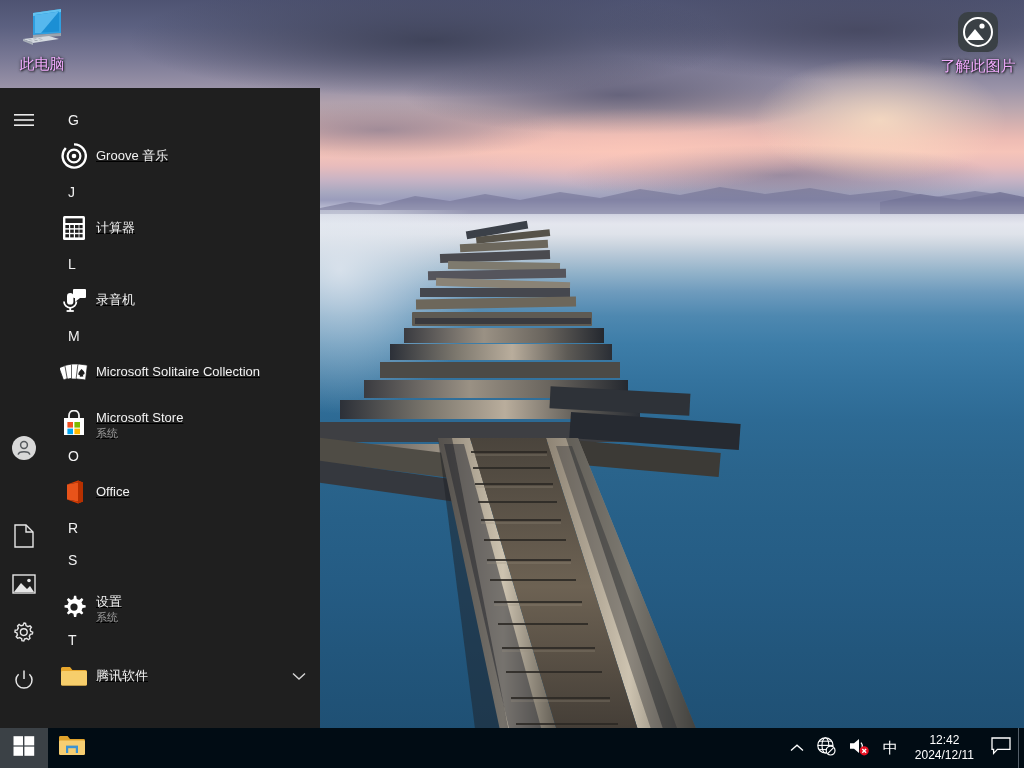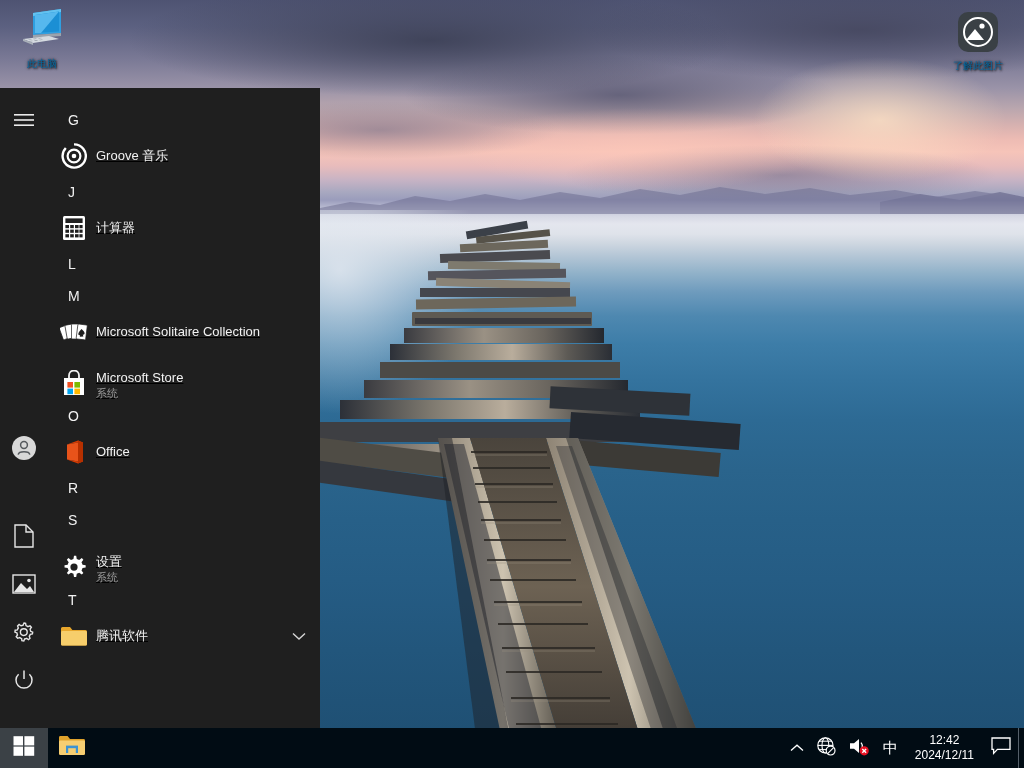--- a/index.html
+++ b/index.html
@@ -90,22 +90,22 @@
 
   
   .desk-icon {
     position: absolute;
     width: 84px;
     text-align: center;
     cursor: default;
   }
   .desk-icon .glyph { height: 52px; display: flex; align-items: center; justify-content: center; }
   .desk-icon .caption {
-    color: #0369a1;
-    font-size: 10px;
+    color: #f0abfc;
+    font-size: 15px;
     line-height: 15px;
     text-shadow: 1px 1px 2px rgba(0,0,0,0.85), 0 0 3px rgba(0,0,0,0.75);
     word-break: break-all;
   }
   #icon-this-pc { left: 0px; top: 4px; }
   #icon-spotlight { left: 936px; top: 6px; }
 
   
   #start-menu {
     position: absolute;
@@ -471,20 +471,35 @@
           </svg>
         </div>
         <div class="app-txt">
           <div class="app-name">计算器</div>
         </div>
       </div>
 
       <div class="letter-head">
           <span>L</span>
         </div>
+      <div class="app-row">
+        <div class="app-ico">
+          <svg width="26" height="26" viewBox="0 0 26 26">
+            <rect x="12" y="2" width="13" height="9" rx="1" fill="#fff"></rect>
+            <polygon points="14,11 19,11 14,15" fill="#fff"></polygon>
+            <rect x="6" y="6" width="6.4" height="11.6" rx="3.2" fill="#fff"></rect>
+            <path d="M3,14.6 A6.2,6.2 0 0 0 15.4,14.6" fill="none" stroke="#fff" stroke-width="1.8"></path>
+            <line x1="9.2" y1="20.6" x2="9.2" y2="24" stroke="#fff" stroke-width="1.8"></line>
+            <line x1="5.6" y1="24" x2="12.8" y2="24" stroke="#fff" stroke-width="1.8"></line>
+          </svg>
+        </div>
+        <div class="app-txt">
+          <div class="app-name">录音机</div>
+        </div>
+      </div>
 
       <div class="letter-head">
           <span>M</span>
         </div>
       <div class="app-row">
         <div class="app-ico">
           <svg width="28" height="24" viewBox="0 0 28 24">
             <g fill="#ffffff" stroke="#1f1f1f" stroke-width="0.7">
               <rect x="1" y="6" width="8" height="13" rx="1" transform="rotate(-20 5 12.5)"></rect>
               <rect x="6" y="4.5" width="8.5" height="14" rx="1" transform="rotate(-10 10 11.5)"></rect>

